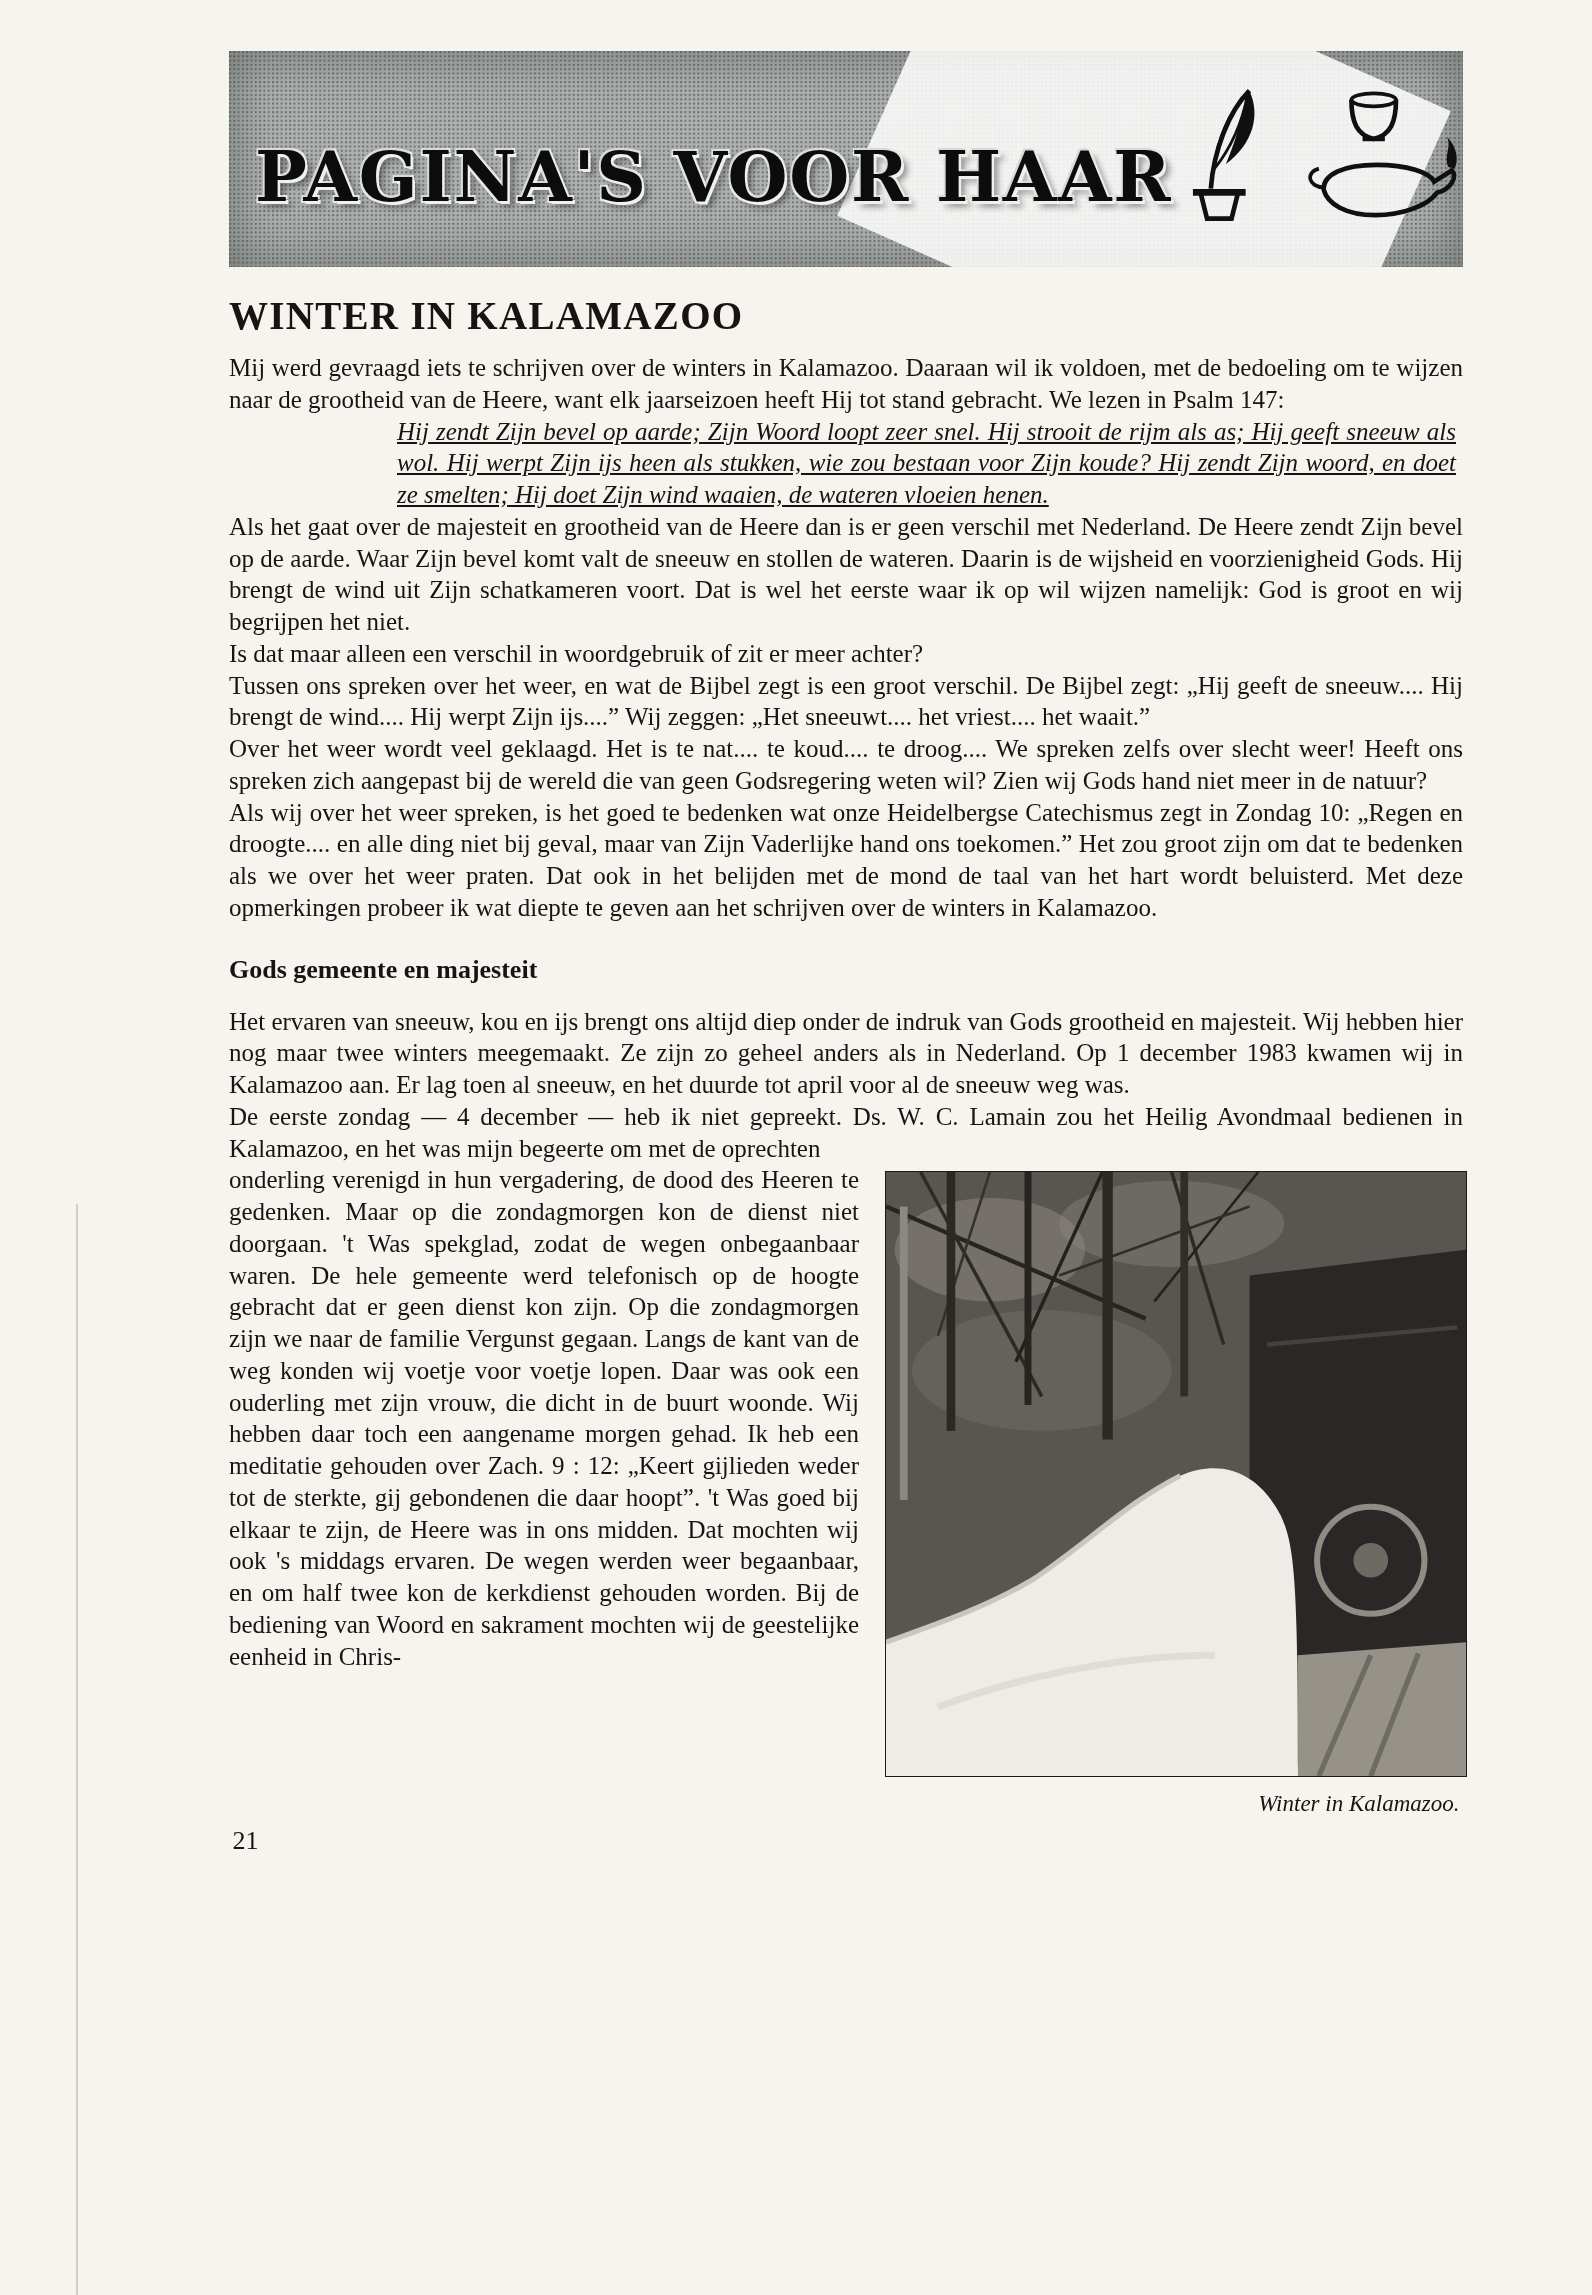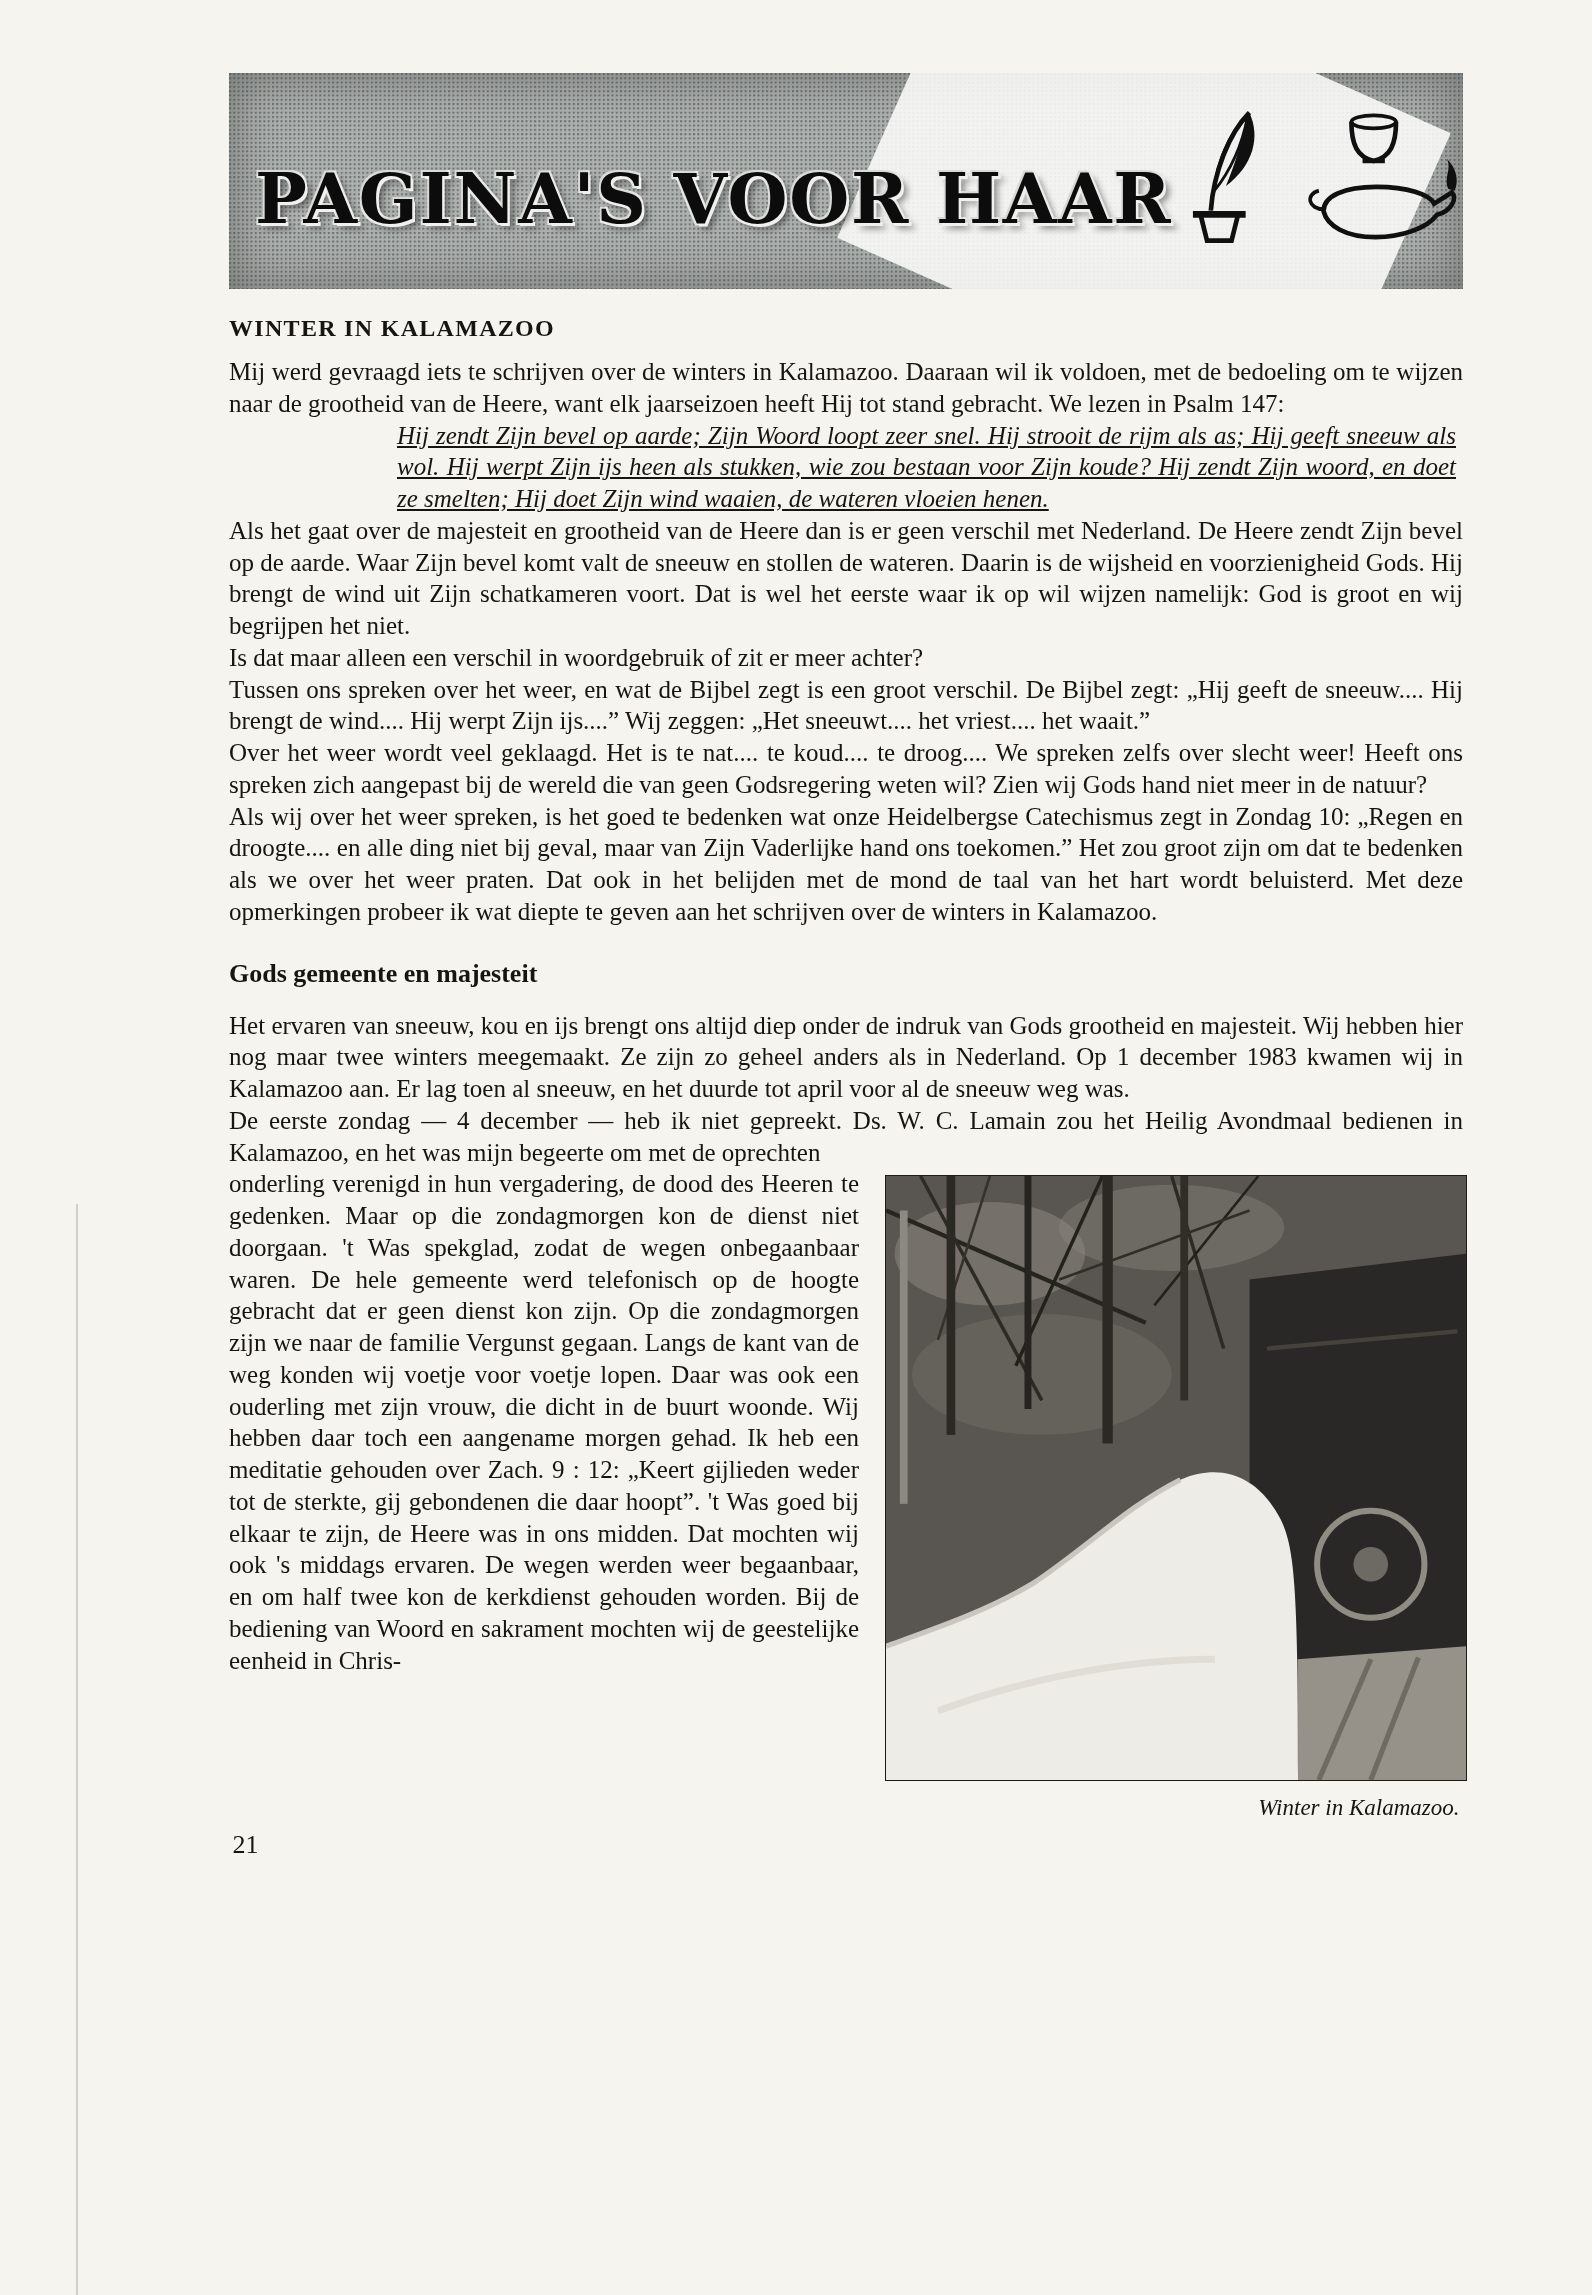--- a/index.html
+++ b/index.html
@@ -6,21 +6,21 @@
   html,body { width:1592px; height:2295px; }
   body {
     background:#f6f4ee;
     font-family:"Liberation Serif", serif;
     color:#171512;
     position:relative;
     overflow:hidden;
   }
   .page {
     position:absolute; inset:0;
-    padding:73px 129px 0 229px;
+    padding:51px 129px 0 229px;
   }
   .scan-line {
     position:absolute; left:76px; top:1204px; bottom:0; width:1.7px;
     background:rgba(40,40,40,.18);
   }
   
   .banner {
     position:relative; height:216px; margin-bottom:26px;
     background-color:#adb1af;
     background-image:radial-gradient(circle at 0.9px 0.9px, #6e7371 1px, transparent 1.5px);
@@ -43,21 +43,21 @@
     color:#0c0c0c;
     text-shadow:2.6px 2.6px 0 #f0f0ee, -1.7px -1.7px 0 #d9d9d6, 1.7px -1.7px 0 #e8e8e5, -1.7px 1.7px 0 #e8e8e5, 6px 6px 6px rgba(0,0,0,.4);
     white-space:nowrap;
   }
   .banner-icons {
     position:relative; z-index:2;
     display:flex; align-items:center; gap:12px; padding-right:21px;
   }
   
   .article-title {
-    font-size:24px; font-weight:bold; letter-spacing:1.3px;
+    font-size:39px; font-weight:bold; letter-spacing:1.3px;
     margin:5.2px 0 14px 0;
   }
   p.body, .wrap-text {
     font-size:25px; line-height:1.27; text-align:justify;
   }
   blockquote.psalm {
     font-size:25px; line-height:1.27; font-style:italic;
     margin:0 7px 0 168px; text-align:justify;text-decoration:underline;
   }
   .section-heading {

